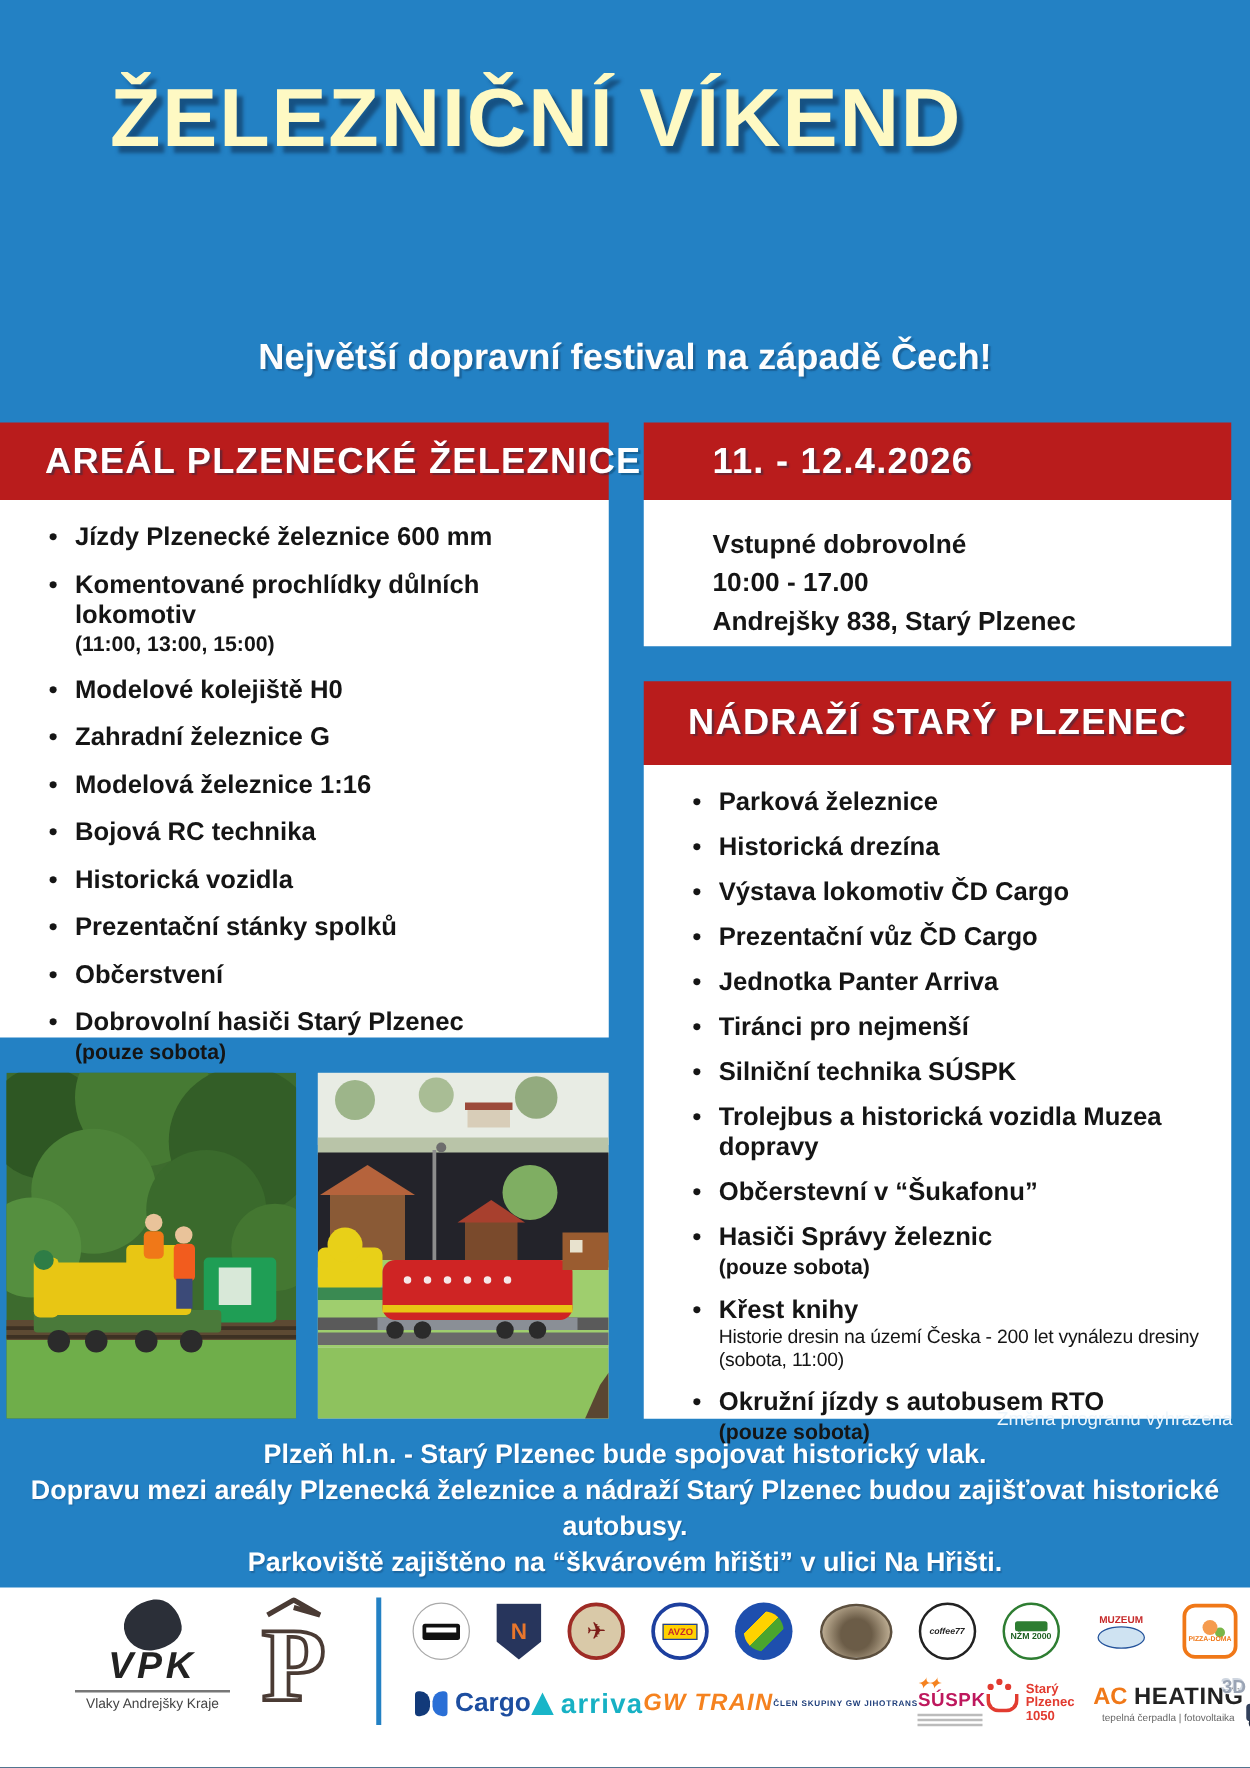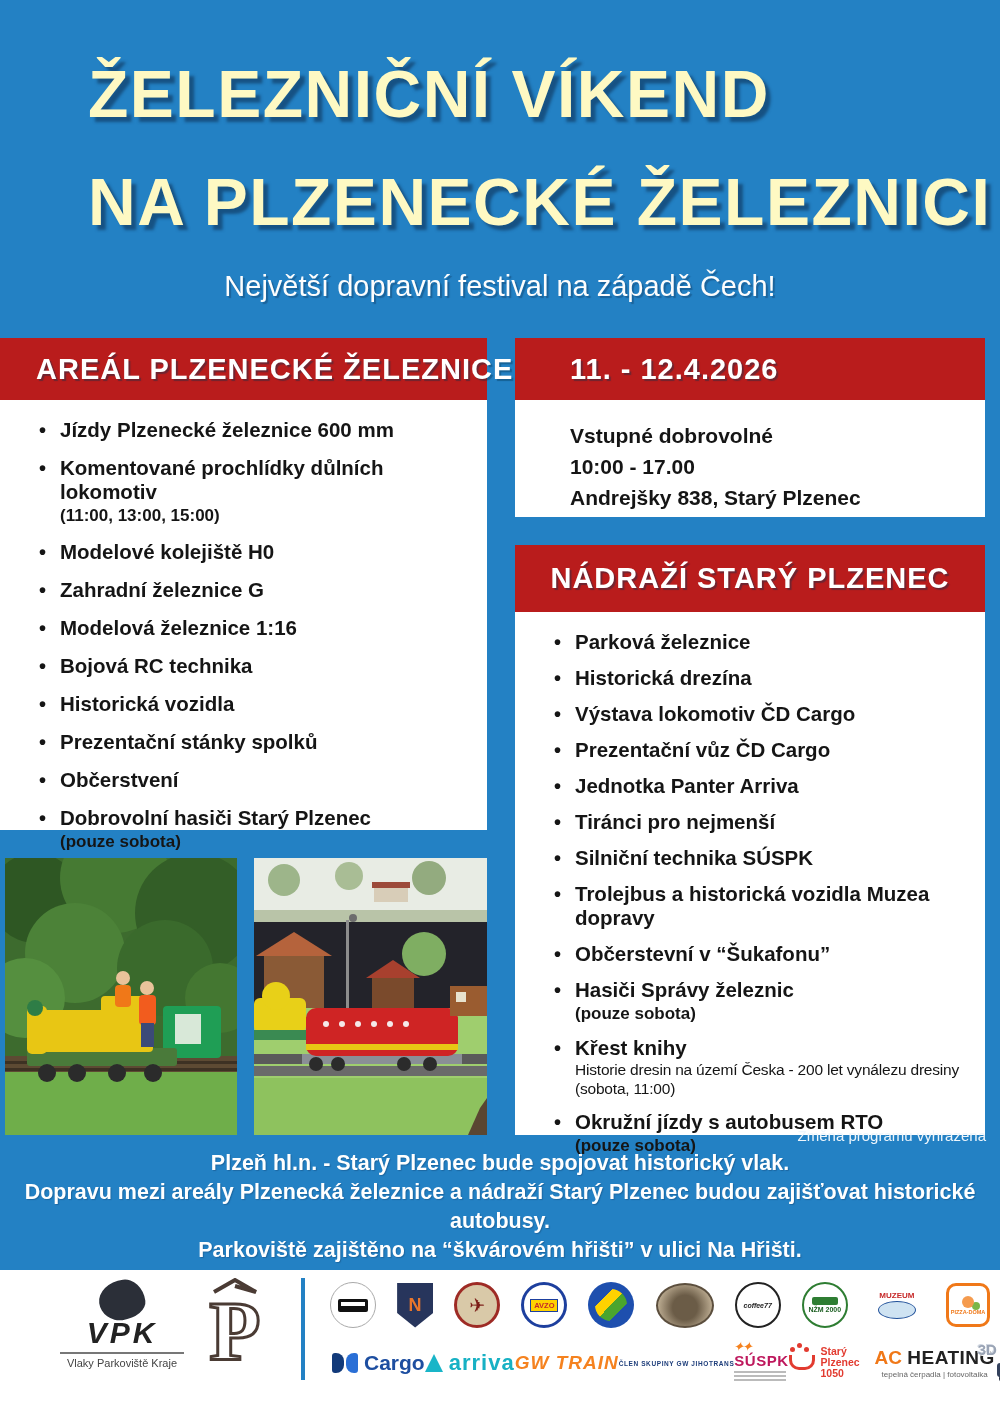--- a/index.html
+++ b/index.html
@@ -7,21 +7,21 @@
     position:relative;width:1000px;height:1414px;margin:0 auto;
     background:#2381c4;overflow:hidden;
     font-family:"Liberation Sans",sans-serif;
     -webkit-font-smoothing:antialiased;
   }
   
   .title{position:absolute;left:88px;top:40px;color:#fef9c3;font-weight:bold;
          font-size:66px;letter-spacing:1.5px;line-height:108px;white-space:nowrap;
          text-shadow:5px 5px 3px rgba(12,44,78,.55);}
   .subtitle{position:absolute;left:0;top:270px;width:1000px;text-align:center;
-            color:#fdfdfd;font-size:29px;font-weight:normal;
+            color:#fdfdfd;font-size:29px;font-weight:bold;
             text-shadow:2px 2px 1px rgba(12,44,78,.35);}
   
   .band{position:absolute;background:#b91c1c;color:#fff;font-weight:bold;
         font-size:29px;letter-spacing:1px;display:flex;align-items:center;
         text-shadow:2px 2px 1px rgba(0,50,80,.4);white-space:nowrap;}
   .band-left{left:0;top:338px;width:487px;height:62px;padding-left:36px;box-sizing:border-box;}
   .band-date{left:515px;top:338px;width:470px;height:62px;padding-left:55px;box-sizing:border-box;}
   .band-station{left:515px;top:545px;width:470px;height:67px;justify-content:center;}
   .whitebox{position:absolute;background:#fff;}
   .box-left{left:0;top:400px;width:487px;height:430px;}
@@ -124,21 +124,20 @@
   .loco3d .d3{position:absolute;right:-2px;top:-2px;color:#9aa4b5;font-size:15px;font-weight:bold;
               text-shadow:1px 1px 0 #fff,-1px -1px 0 #cfd6e0;}
 </style>
 </head>
 <body>
 
 <div class="poster">
 
   <div class="title">
     <div>ŽELEZNIČNÍ VÍKEND</div>
-    <div>NA PLZENECKÉ ŽELEZNICI</div>
   </div>
   <div class="subtitle">Největší dopravní festival na západě Čech!</div>
 
   <div class="band band-left">AREÁL PLZENECKÉ ŽELEZNICE</div>
   <div class="whitebox box-left">
     <ul class="plist">
       <li><span>Jízdy Plzenecké železnice 600 mm</span></li>
       <li><span>Komentované prochlídky důlních lokomotiv</span><span class="note">(11:00, 13:00, 15:00)</span></li>
       <li><span>Modelové kolejiště H0</span></li>
       <li><span>Zahradní železnice G</span></li>
@@ -273,21 +272,21 @@
     <div>Parkoviště zajištěno na “škvárovém hřišti” v ulici Na Hřišti.</div>
     <div>Konvoje historických vozidel mezi areály 10:00, 12:00, 14:00, 16:00.</div>
   </div>
 
   <div class="footer">
 
     <div class="vpk">
       <div class="vpk-blob"></div>
       <div class="vpk-abbr">VPK</div>
       <div class="vpk-rule"></div>
-      <div class="vpk-cap">Vlaky Parkoviště Kraje</div>
+      <div class="vpk-cap">Vlaky Andrejšky Kraje</div>
     </div>
 
     <div class="monogram">
       <svg width="78" height="100" viewBox="0 0 78 100">
         <polyline points="18,14 39,2 60,14 39,8" fill="none" stroke="#4a3b34" stroke-width="4"></polyline>
         <text x="39" y="82" text-anchor="middle" font-family="Liberation Serif,serif" font-size="84" font-weight="bold" fill="none" stroke="#4a3b34" stroke-width="3">P</text>
       </svg>
     </div>
 
     <div class="divider"></div>

